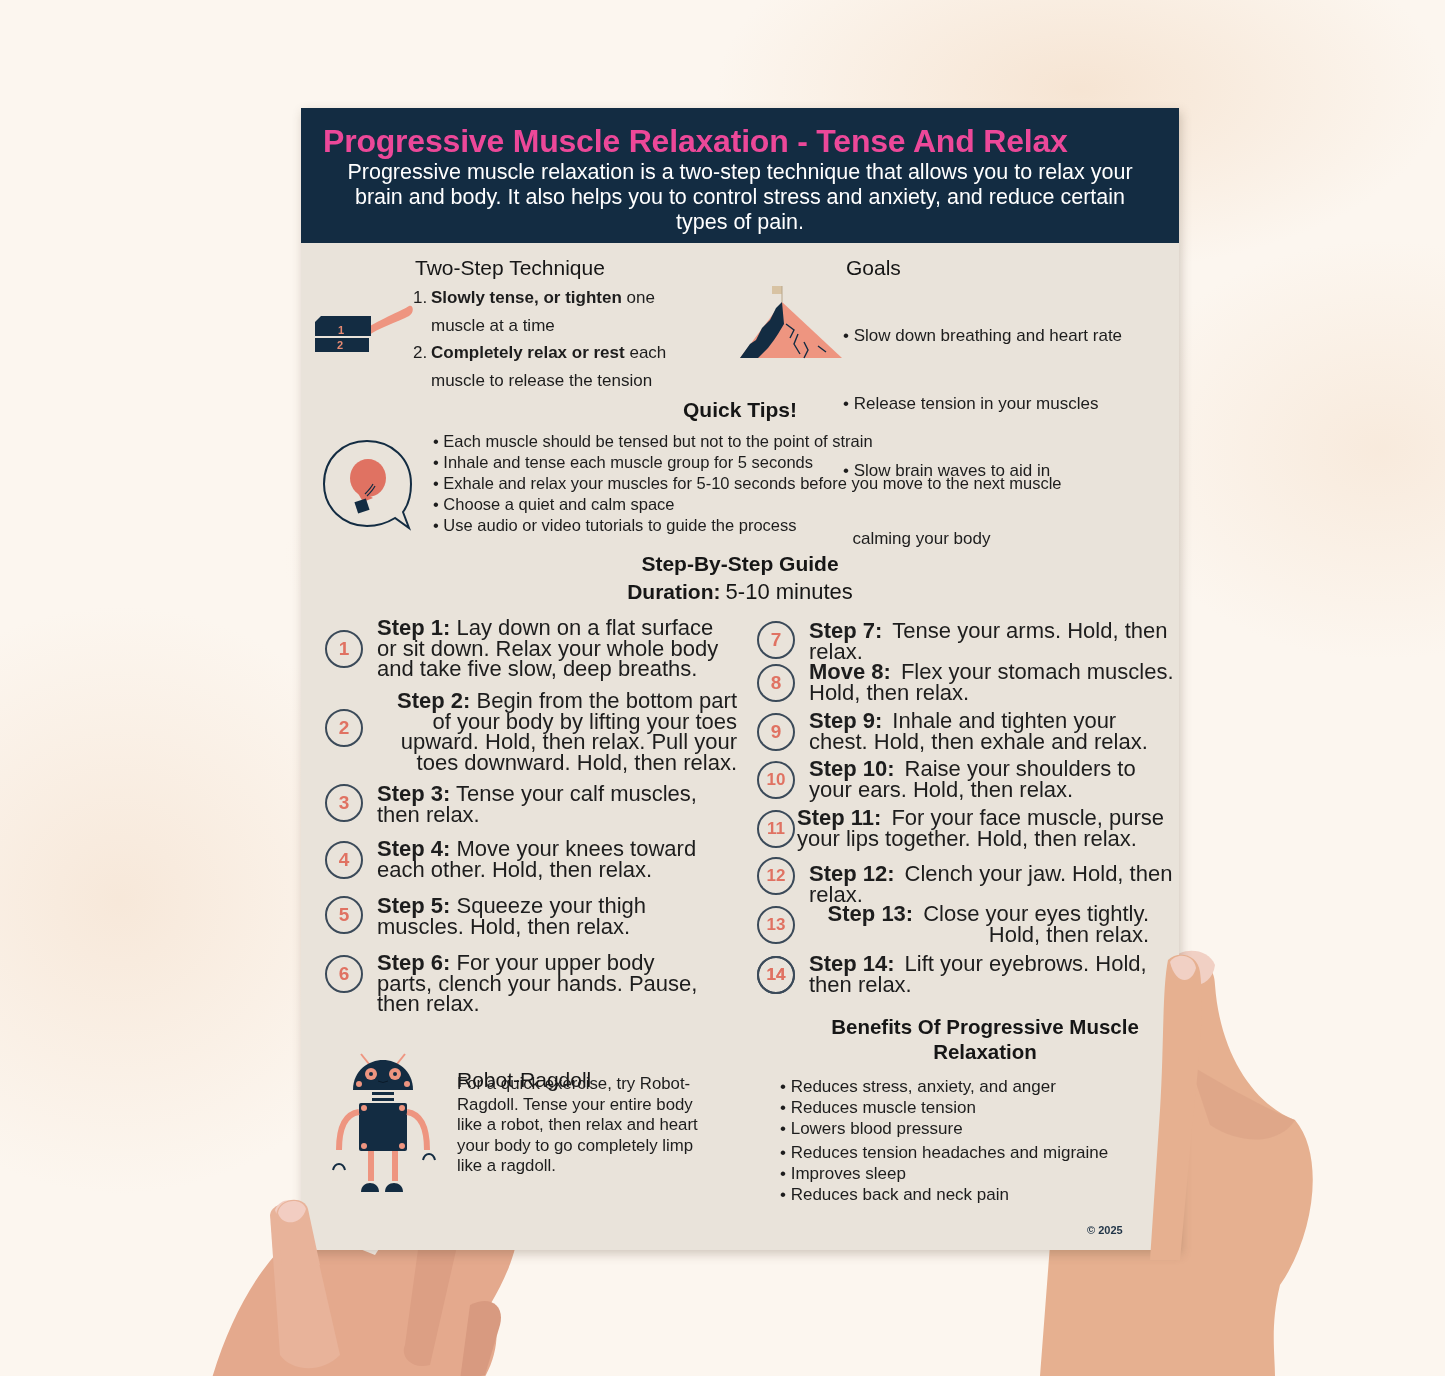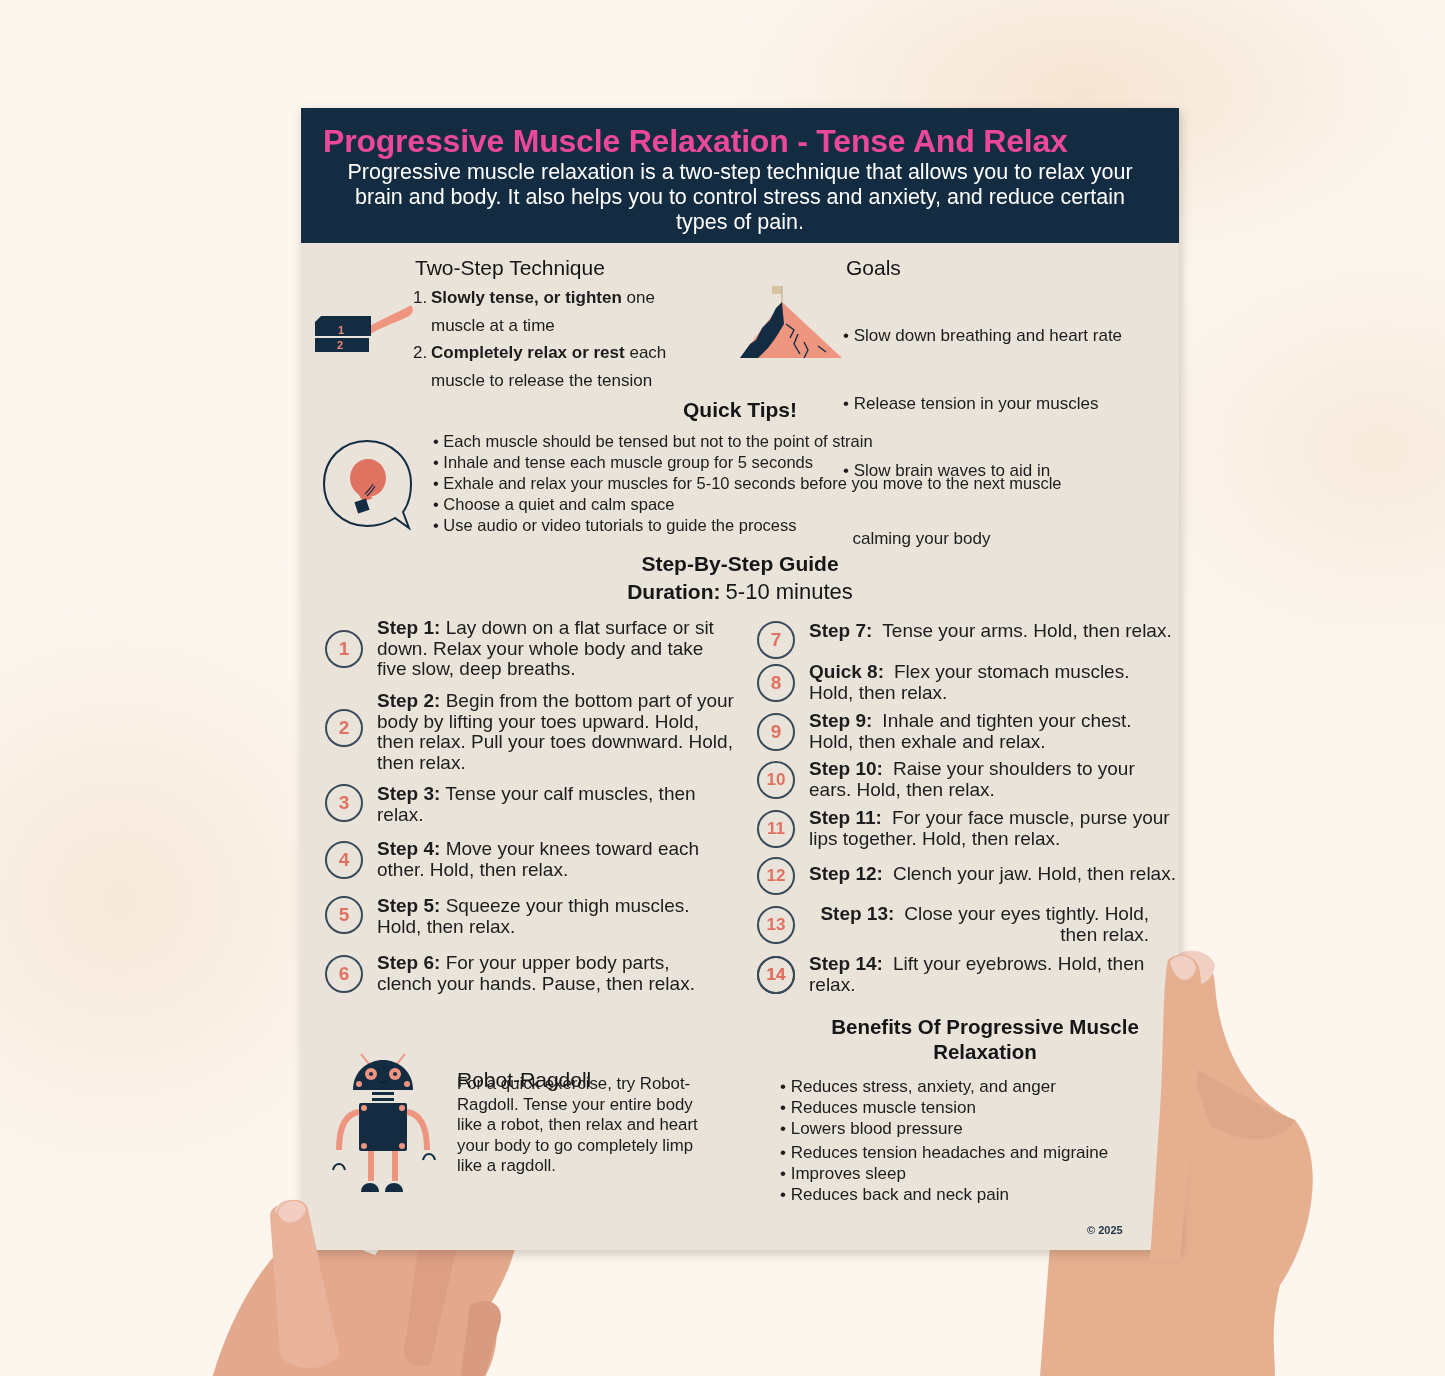--- a/index.html
+++ b/index.html
@@ -89,21 +89,21 @@
       border: 2px solid #3b4a59;
       border-radius: 50%;
       display: flex; align-items: center; justify-content: center;
       font-family: "Liberation Sans", sans-serif;
       font-weight: bold;
       font-size: 19px;
       color: #e07262;
     }
     .step-text {
       font-family: "Liberation Sans", sans-serif;
-      font-size: 19px;
+      font-size: 22px;
       line-height: 20.5px;
       color: #1d1d1d;
     }
     .step-text b { font-weight: bold; }
     .step-text .gap { display: inline-block; width: 10px; }
 
     .benefits-list { list-style: none; }
     .benefits-list li { font-size: 17px; line-height: 21px; }
 
     .copyright {
@@ -196,21 +196,21 @@
     <span class="h2" style="font-weight:bold;">Duration:</span>
     <span class="h2" style="font-size:22px;">5-10 minutes</span>
   </div>
 
   <div class="step" style="left:24px; top:510px;">
     <div class="step-circle" style="left:0; top:12px;">1</div>
     <div class="step-text" style="margin-left:52px; width:350px;"><b>Step 1:</b><span> Lay down on a flat surface or sit down. Relax your whole body and take five slow, deep breaths.</span></div>
   </div>
   <div class="step" style="left:24px; top:583px;">
     <div class="step-circle" style="left:0; top:18px;">2</div>
-    <div class="step-text" style="margin-left:52px; width:360px;"><b>Step 2:</b><span> Begin from the bottom part of your body by lifting your toes upward. Hold, then relax. Pull your toes downward. Hold, then relax.</span></div>
+    <div class="step-text" style="margin-left:52px; width:360px;text-align:right;"><b>Step 2:</b><span> Begin from the bottom part of your body by lifting your toes upward. Hold, then relax. Pull your toes downward. Hold, then relax.</span></div>
   </div>
   <div class="step" style="left:24px; top:676px;">
     <div class="step-circle" style="left:0; top:0px;">3</div>
     <div class="step-text" style="margin-left:52px; width:340px;"><b>Step 3:</b><span> Tense your calf muscles, then relax.</span></div>
   </div>
   <div class="step" style="left:24px; top:731px;">
     <div class="step-circle" style="left:0; top:2px;">4</div>
     <div class="step-text" style="margin-left:52px; width:340px;"><b>Step 4:</b><span> Move your knees toward each other. Hold, then relax.</span></div>
   </div>
   <div class="step" style="left:24px; top:788px;">
@@ -221,33 +221,33 @@
     <div class="step-circle" style="left:0; top:2px;">6</div>
     <div class="step-text" style="margin-left:52px; width:330px;"><b>Step 6:</b><span> For your upper body parts, clench your hands. Pause, then relax.</span></div>
   </div>
 
   <div class="step" style="left:456px; top:513px;">
     <div class="step-circle" style="left:0; top:0;">7</div>
     <div class="step-text" style="margin-left:52px; width:370px; margin-top:0;"><b>Step 7:</b><span class="gap"></span><span>Tense your arms. Hold, then relax.</span></div>
   </div>
   <div class="step" style="left:456px; top:554px;">
     <div class="step-circle" style="left:0; top:2px;">8</div>
-    <div class="step-text" style="margin-left:52px; width:370px;"><b>Quick 8:</b><span class="gap"></span><span>Flex your stomach muscles. Hold, then relax.</span></div>
+    <div class="step-text" style="margin-left:52px; width:370px;"><b>Move 8:</b><span class="gap"></span><span>Flex your stomach muscles. Hold, then relax.</span></div>
   </div>
   <div class="step" style="left:456px; top:603px;">
     <div class="step-circle" style="left:0; top:2px;">9</div>
     <div class="step-text" style="margin-left:52px; width:360px;"><b>Step 9:</b><span class="gap"></span><span>Inhale and tighten your chest. Hold, then exhale and relax.</span></div>
   </div>
   <div class="step" style="left:456px; top:651px;">
     <div class="step-circle" style="left:0; top:2px; font-size:17px;">10</div>
     <div class="step-text" style="margin-left:52px; width:360px;"><b>Step 10:</b><span class="gap"></span><span>Raise your shoulders to your ears. Hold, then relax.</span></div>
   </div>
   <div class="step" style="left:456px; top:700px;">
     <div class="step-circle" style="left:0; top:2px; font-size:17px;">11</div>
-    <div class="step-text" style="margin-left:52px; width:370px;"><b>Step 11:</b><span class="gap"></span><span>For your face muscle, purse your lips together. Hold, then relax.</span></div>
+    <div class="step-text" style="margin-left:40px; width:370px;"><b>Step 11:</b><span class="gap"></span><span>For your face muscle, purse your lips together. Hold, then relax.</span></div>
   </div>
   <div class="step" style="left:456px; top:749px;">
     <div class="step-circle" style="left:0; top:0; font-size:17px;">12</div>
     <div class="step-text" style="margin-left:52px; width:380px; margin-top:7px;"><b>Step 12:</b><span class="gap"></span><span>Clench your jaw. Hold, then relax.</span></div>
   </div>
   <div class="step" style="left:456px; top:796px;text-align:right;">
     <div class="step-circle" style="left:0; top:2px; font-size:17px;">13</div>
     <div class="step-text" style="margin-left:52px; width:340px;"><b>Step 13:</b><span class="gap"></span><span>Close your eyes tightly. Hold, then relax.</span></div>
   </div>
   <div class="step" style="left:456px; top:846px;">

